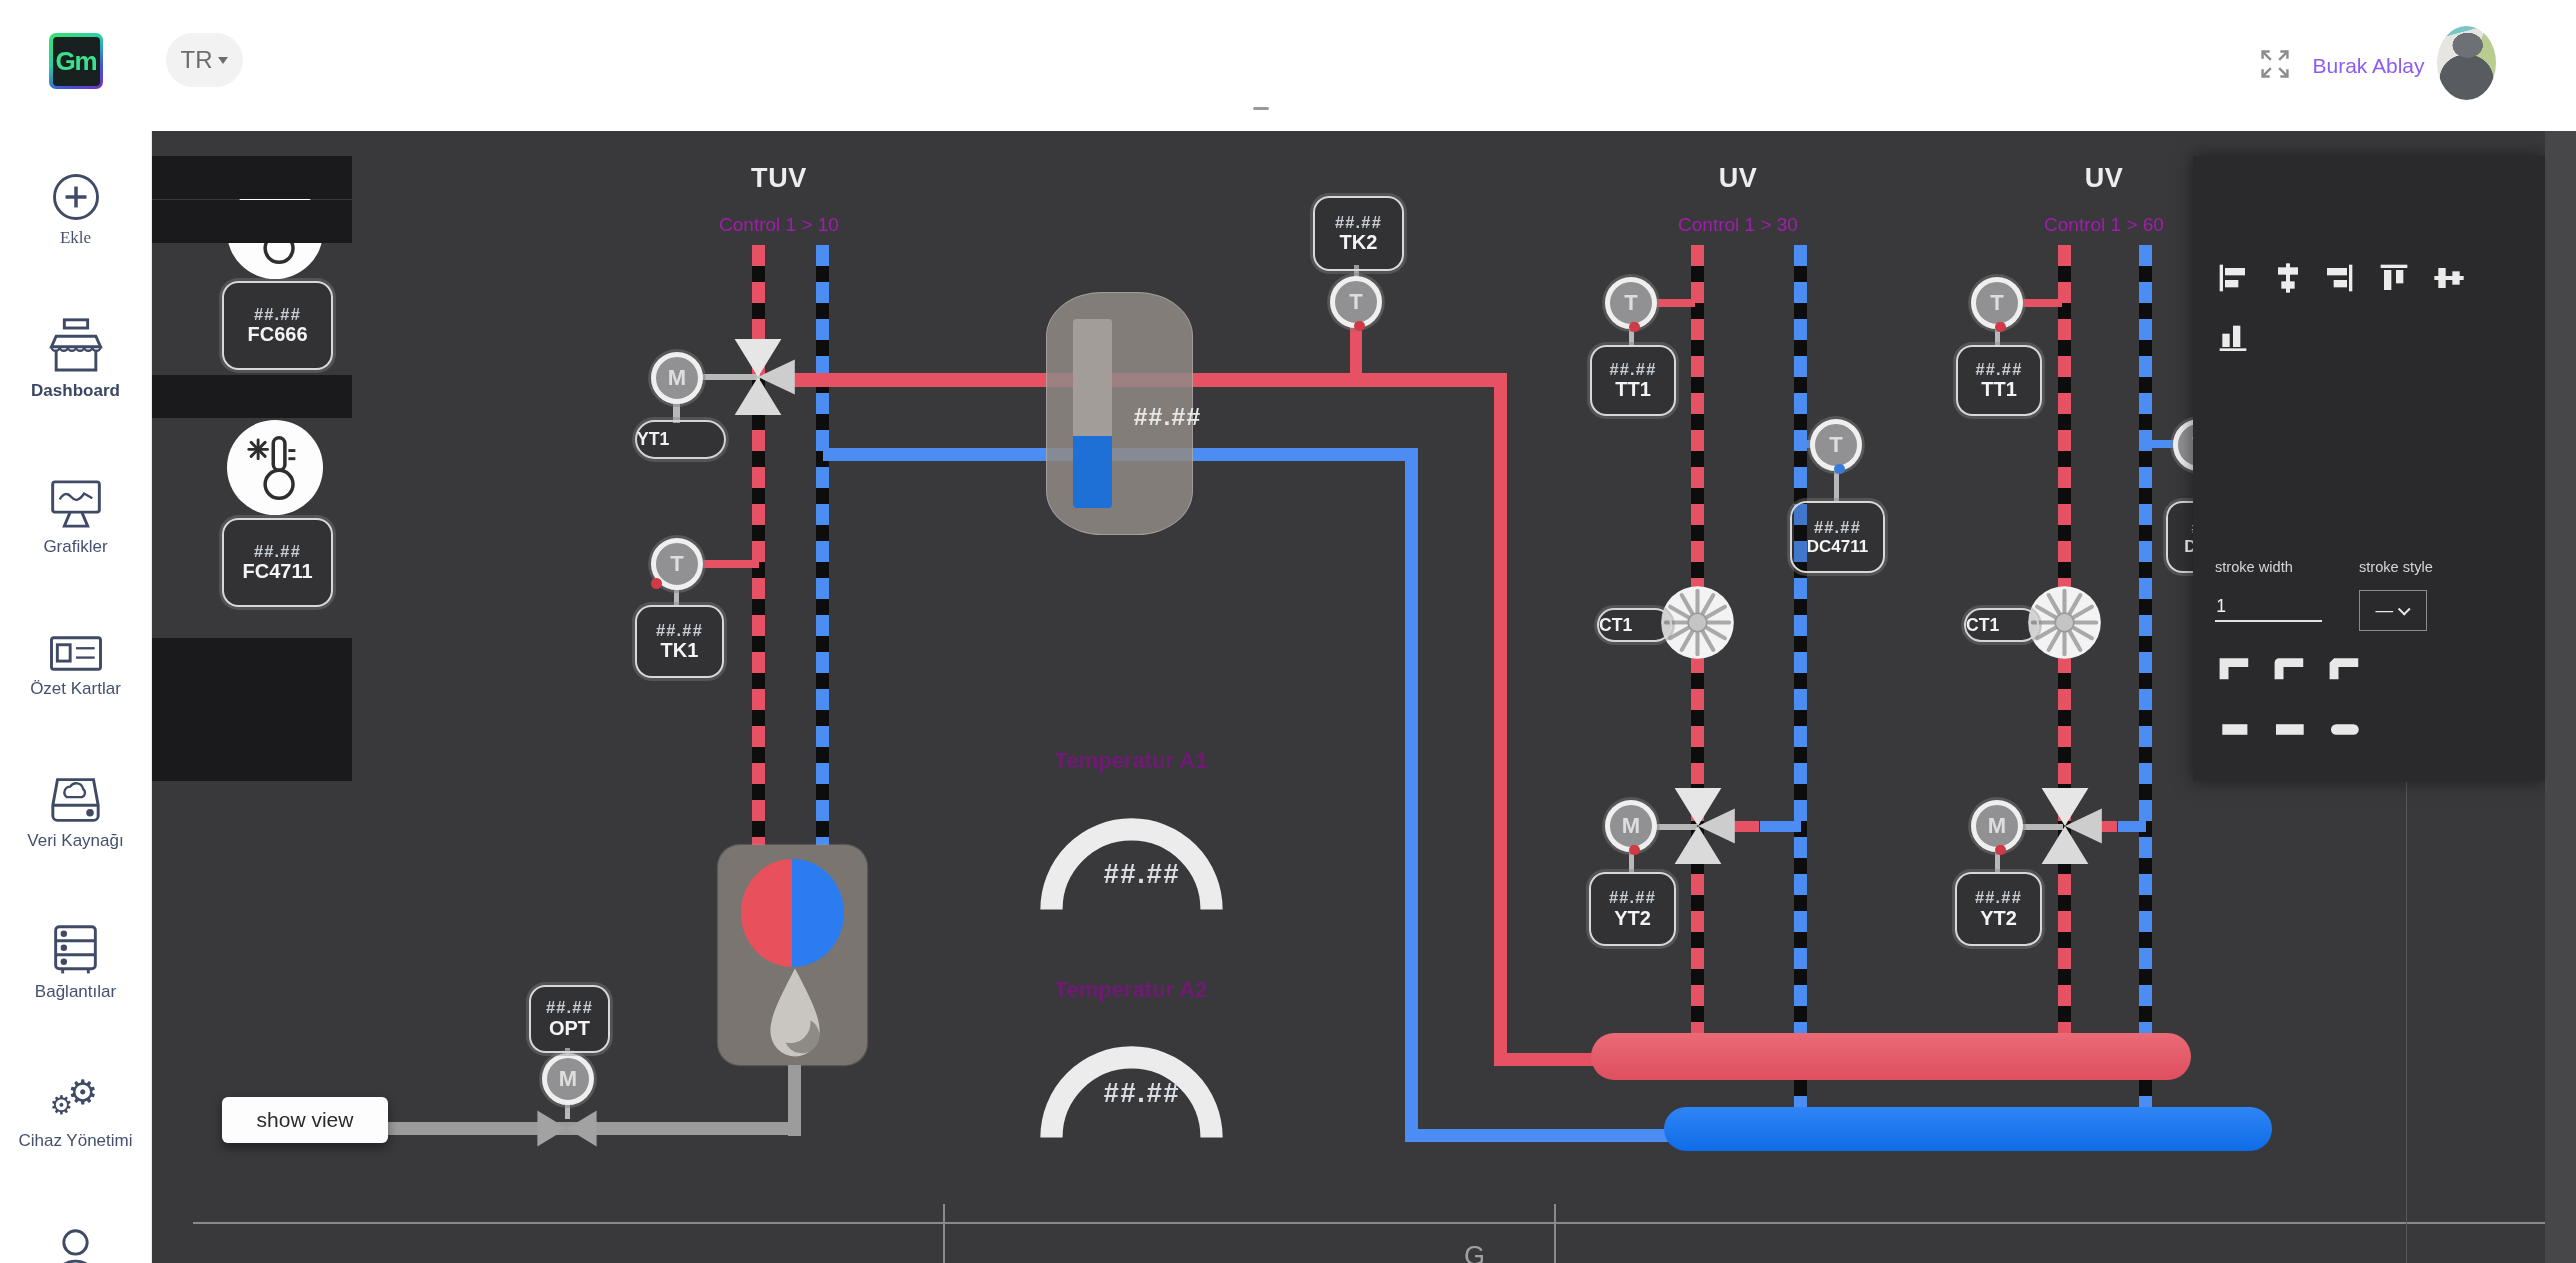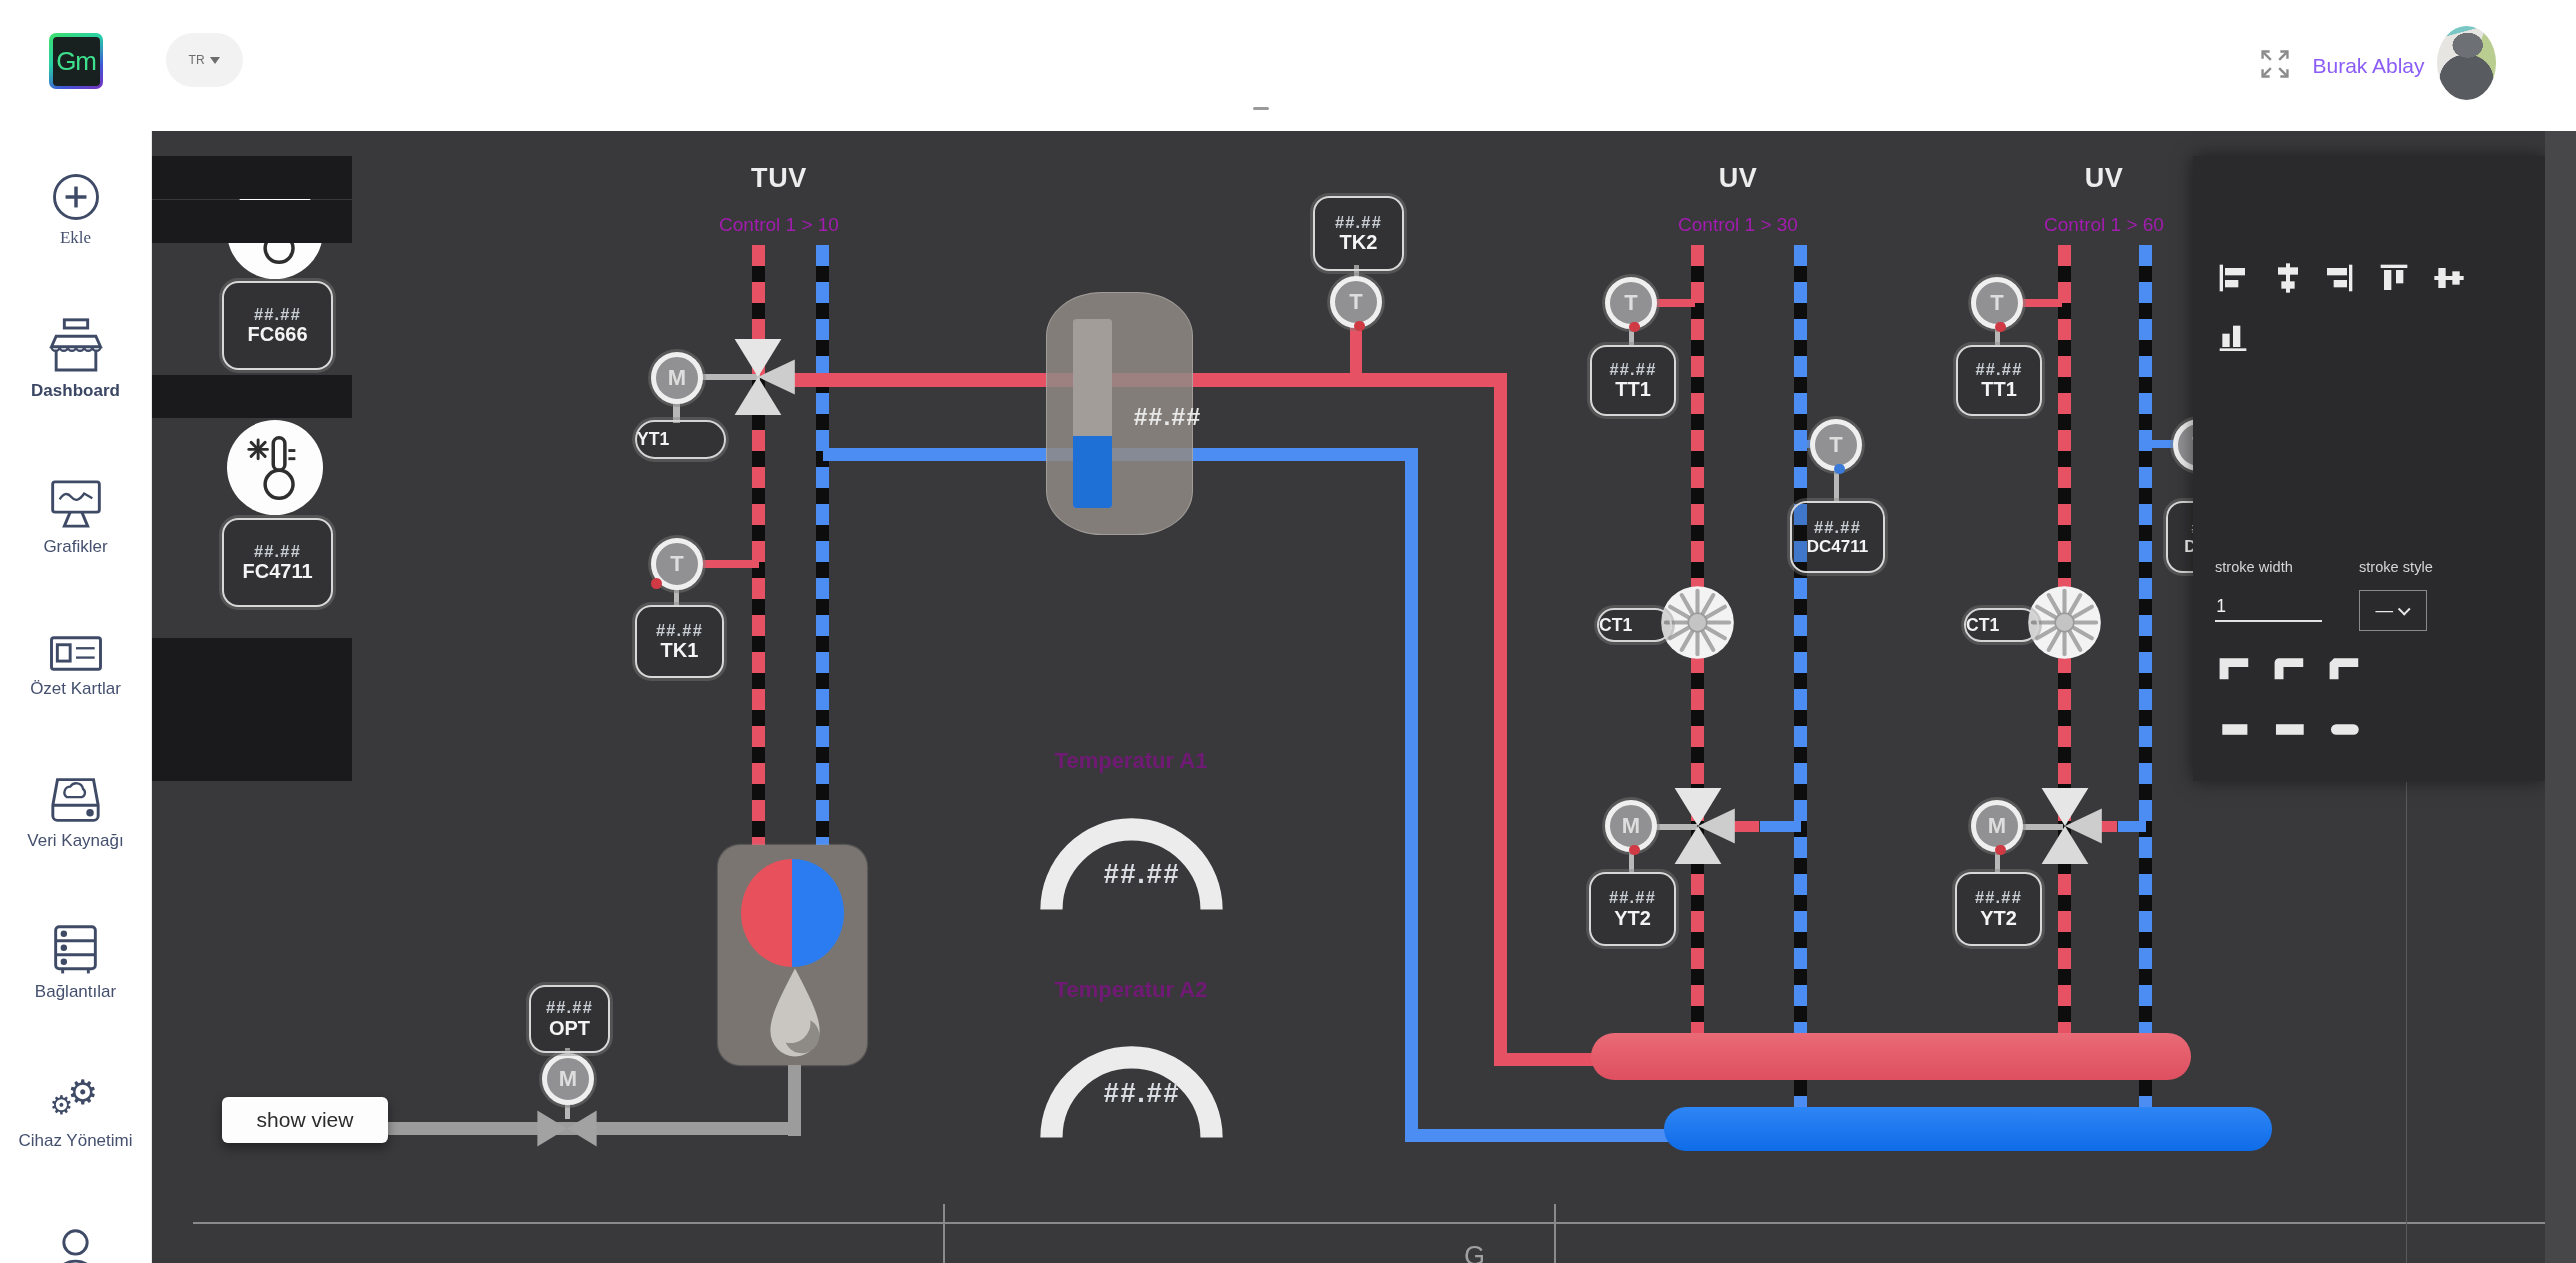--- a/index.html
+++ b/index.html
@@ -8,23 +8,23 @@
     background:#ffffff;font-family:"Liberation Sans",sans-serif;
     -webkit-font-smoothing:antialiased;
   }
   .abs{position:absolute;}
 
   
   #topbar{left:0;top:0;width:2576px;height:131px;background:#ffffff;z-index:30;}
   #logo{left:49px;top:33px;width:54px;height:56px;border-radius:7px;padding:3.5px;box-sizing:border-box;
         background:linear-gradient(150deg,#3fe06c 0%,#27d1a6 38%,#3e57d6 72%,#7b2fbe 100%);z-index:31;}
   #logo .logo-inner{width:100%;height:100%;background:#18211f;border-radius:4.1px;display:flex;align-items:center;justify-content:center;
-        color:#3ce08d;font-weight:normal;font-size:26px;letter-spacing:-1.2px;}
+        color:#3ce08d;font-weight:bold;font-size:26px;letter-spacing:-1.2px;}
   #lang-pill{left:166px;top:33px;width:77px;height:54px;border-radius:27px;background:#f2f2f2;z-index:31;
-        display:flex;align-items:center;justify-content:center;color:#6d6d6d;font-size:12px;gap:5.9px;}
+        display:flex;align-items:center;justify-content:center;color:#6d6d6d;font-size:24px;gap:5.9px;}
   #lang-pill .caret{width:0;height:0;border-left:5.9px solid transparent;border-right:5.9px solid transparent;border-top:7px solid #6d6d6d;}
   #fullscreen{left:2259px;top:48px;width:32px;height:32px;z-index:31;}
   #username{left:2301px;top:54px;width:135px;text-align:center;color:#8b5cf6;font-size:21px;z-index:31;}
   #avatar{left:2437px;top:26px;width:59px;height:74px;border-radius:50%;z-index:31;overflow:hidden;
     background:
       radial-gradient(ellipse 26% 17% at 52% 26%, #6d7074 98%, transparent),
       radial-gradient(ellipse 46% 34% at 50% 72%, #585b60 98%, transparent),
       linear-gradient(110deg, rgba(0,0,0,0) 57%, #b9cd90 57.5%),
       linear-gradient(165deg, #79c7c4 14%, #e6e5e2 14.5%);}
   #top-handle{left:1253px;top:107px;width:16.4px;height:2.9px;background:#9a9a9a;border-radius:1.8px;z-index:31;}

